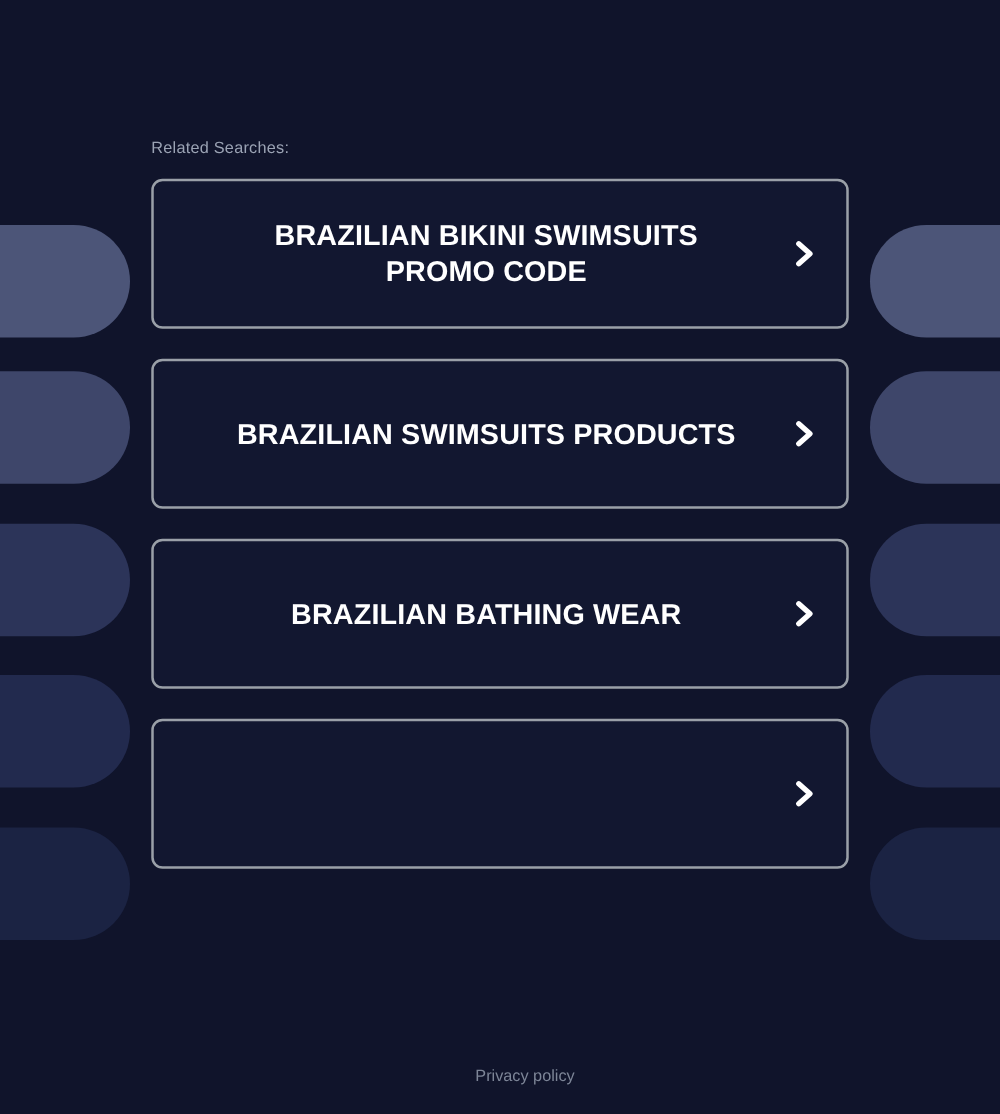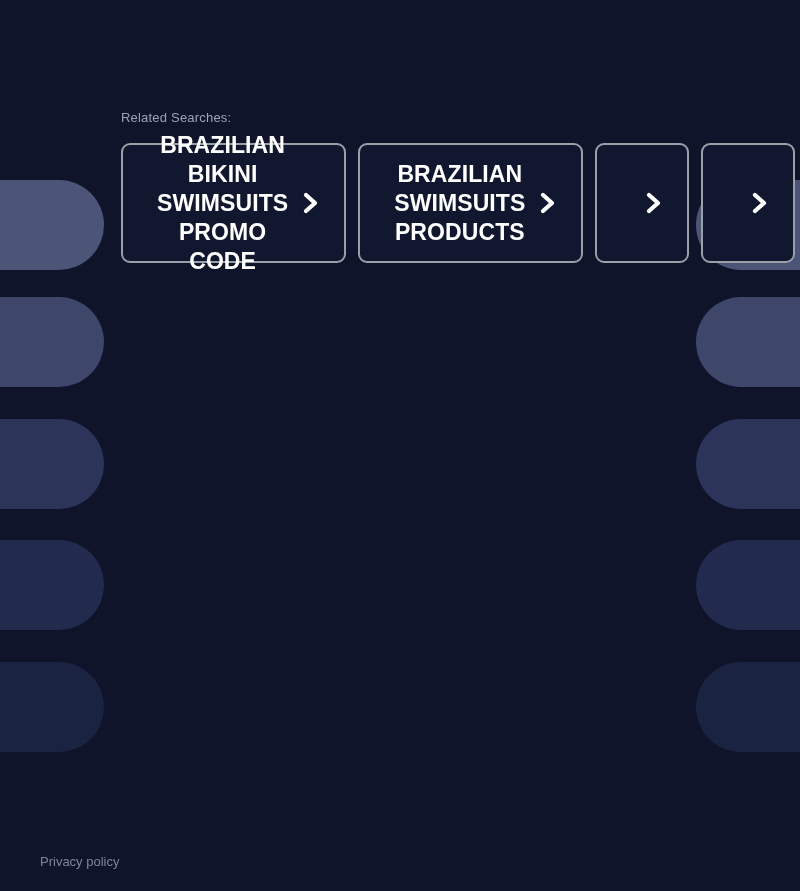--- a/index.html
+++ b/index.html
@@ -64,21 +64,22 @@
     letter-spacing: 0.2px;
     line-height: 16px;
   }
 
   .results {
     position: absolute;
     left: 121px;
     top: 143px;
     width: 558px;
     display: flex;
-    gap: 12px;
+    flex-direction: column;
+    gap: 24px;
     align-items: center;
   }
 
   .result-btn {
     position: relative;
     box-sizing: border-box;
     width: 558px;
     height: 120px;
     border: 2px solid #9aa0a8;
     border-radius: 9px;
@@ -109,20 +110,21 @@
     width: 26px;
     height: 32px;
     display: block;
   }
 
   .footer {
     position: absolute;
     left: 0;
     right: 0;
     top: 852px;
+    text-align: center;
     margin-left: 40px;
   }
   .privacy-link {
     font-size: 13px;
     color: #7d8597;
     text-decoration: none;
     line-height: 17px;
   }
 </style>
 </head>
@@ -166,20 +168,21 @@
 
     <a class="result-btn" href="#">
       <span class="result-label">BRAZILIAN SWIMSUITS PRODUCTS</span>
       <svg class="chev" viewBox="0 0 26 32" aria-hidden="true">
         <path d="M8 8 L17 16 L8 24" fill="none" stroke="#ffffff" stroke-width="4.2" stroke-linecap="round" stroke-linejoin="round"></path>
       </svg>
     </a>
 
 
     <a class="result-btn" href="#">
+      <span class="result-label">BRAZILIAN BATHING WEAR</span>
       <svg class="chev" viewBox="0 0 26 32" aria-hidden="true">
         <path d="M8 8 L17 16 L8 24" fill="none" stroke="#ffffff" stroke-width="4.2" stroke-linecap="round" stroke-linejoin="round"></path>
       </svg>
     </a>
 
     <a class="result-btn" href="#">
       <svg class="chev" viewBox="0 0 26 32" aria-hidden="true">
         <path d="M8 8 L17 16 L8 24" fill="none" stroke="#ffffff" stroke-width="4.2" stroke-linecap="round" stroke-linejoin="round"></path>
       </svg>
     </a>

